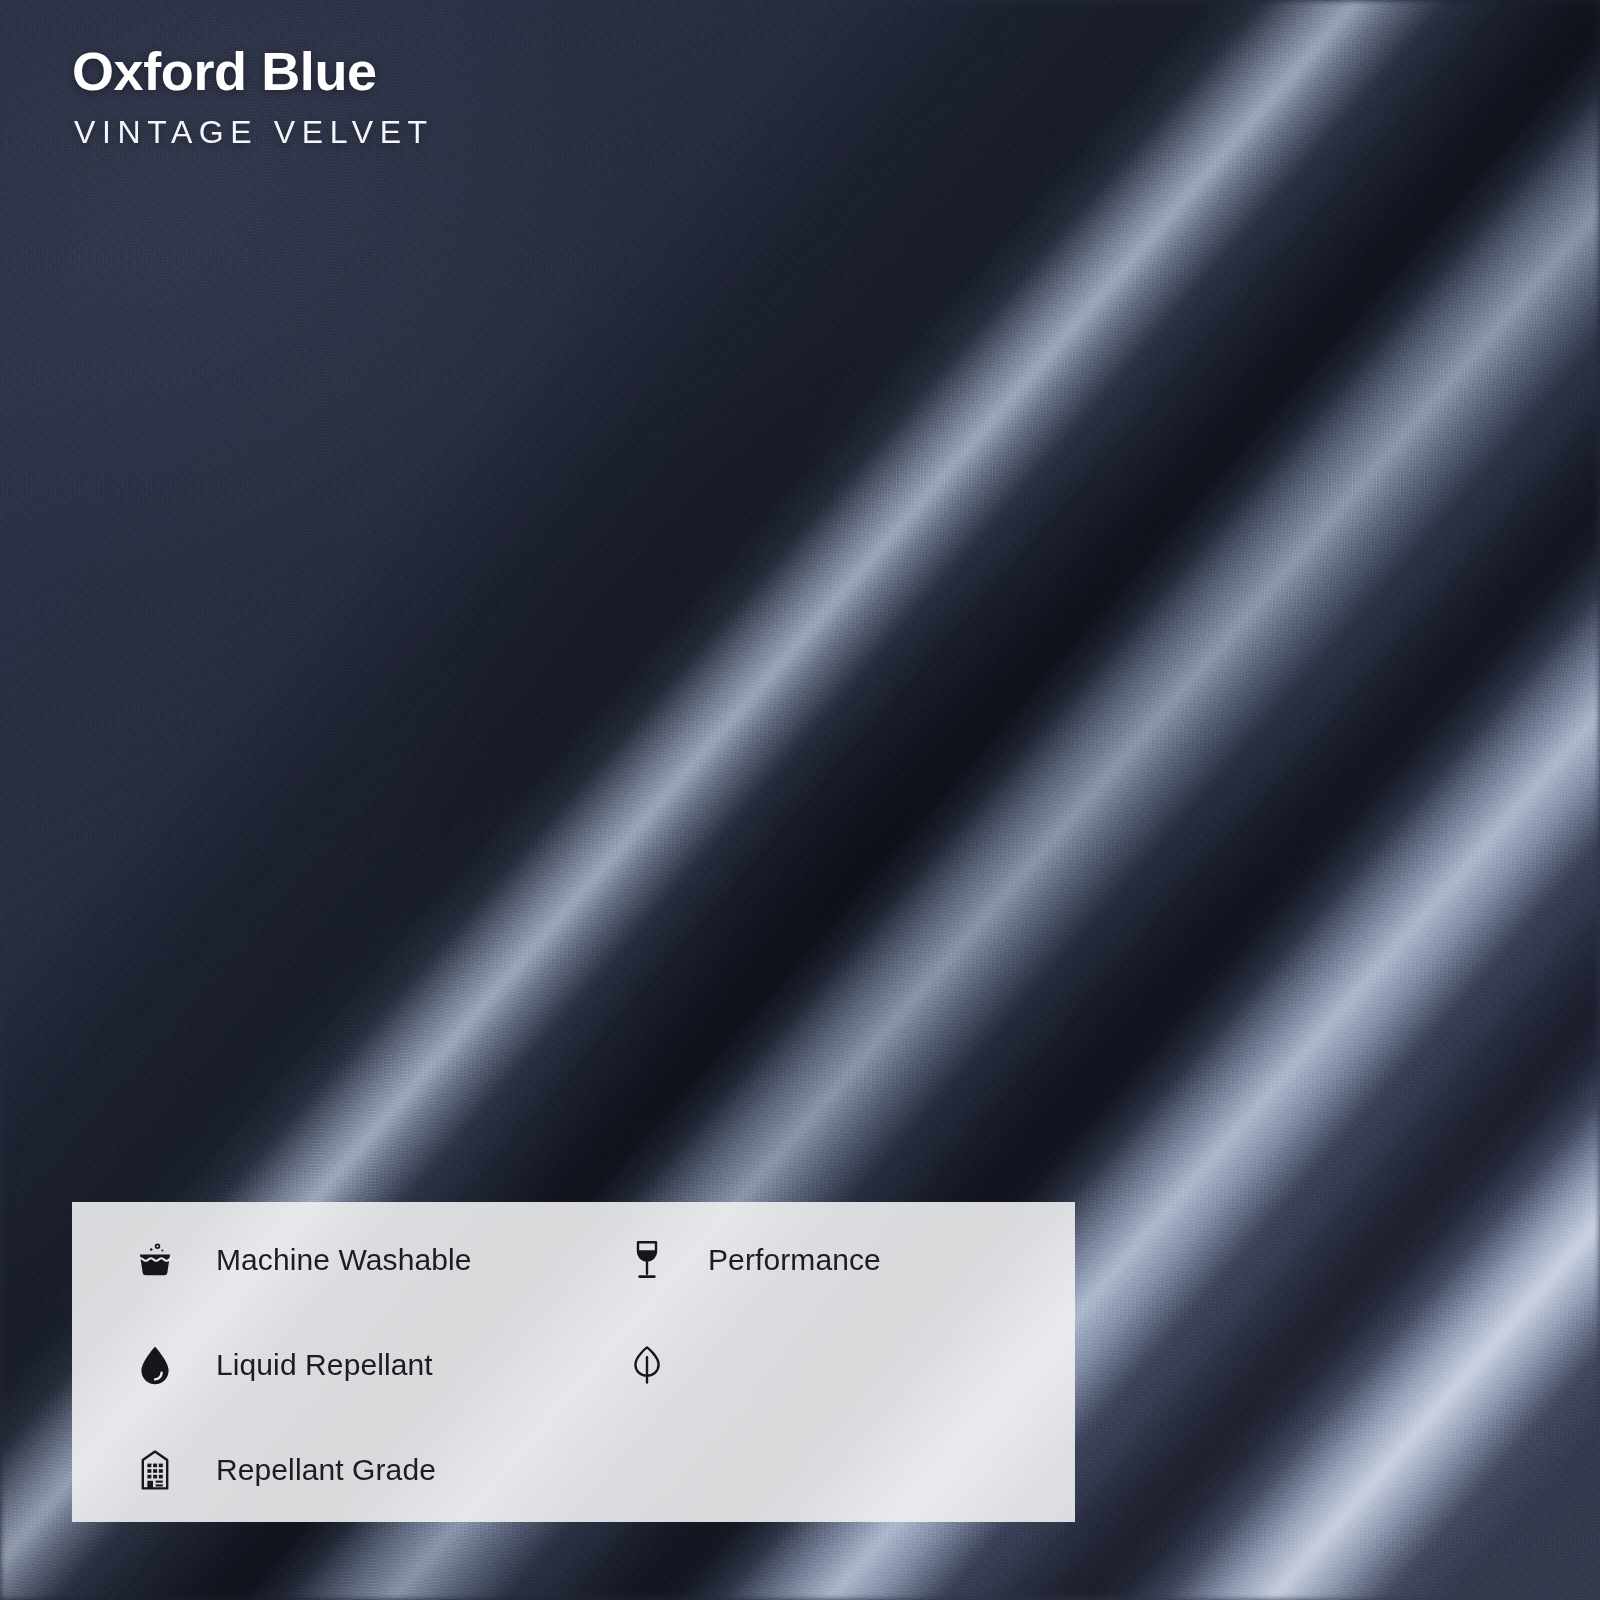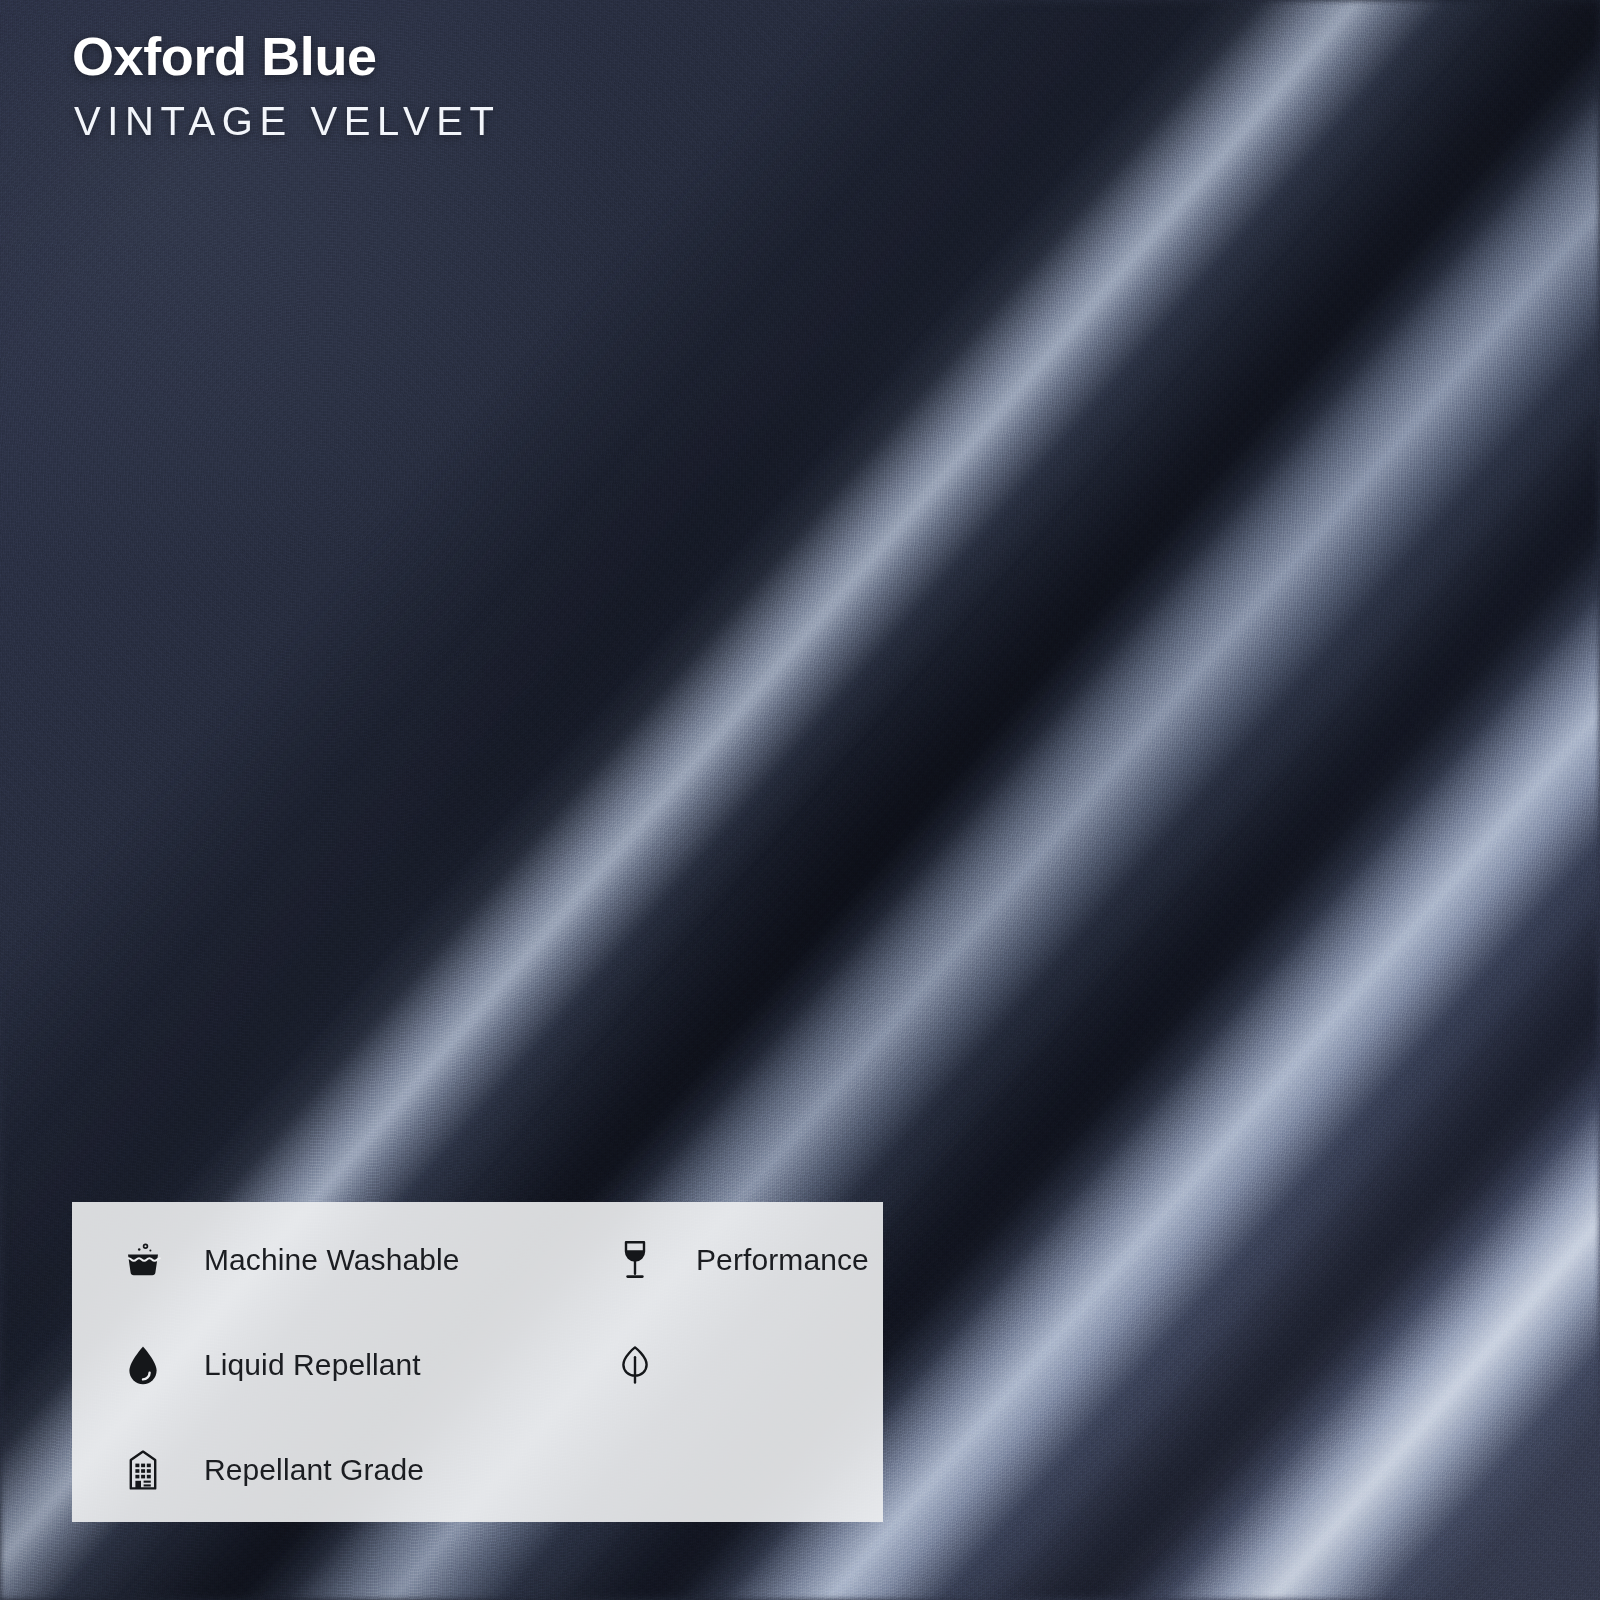--- a/index.html
+++ b/index.html
@@ -139,55 +139,55 @@
   
   #fabric-vignette {
     background: radial-gradient(ellipse 115% 105% at 50% 48%,
       rgba(0,0,0,0) 48%, rgba(0,0,0,0.18) 82%, rgba(0,0,0,0.34) 100%);
   }
 
   
   #header {
     position: absolute;
     left: 72px;
-    top: 27px;
+    top: 42px;
     z-index: 10;
   }
   #title {
     margin: 0;
     color: #ffffff;
     font-size: 54px;
     font-weight: 700;
     line-height: 1.08;
     letter-spacing: -0.4px;
     text-shadow: 0 2px 10px rgba(0,0,0,.40);
   }
   #subtitle {
     margin: 14px 0 16px 2px;
     color: #f2f5fa;
-    font-size: 40px;
+    font-size: 32px;
     font-weight: 300;
     letter-spacing: 6.6px;
     text-shadow: 0 2px 9px rgba(0,0,0,.40);
   }
 
   
   #feature-panel {
     position: absolute;
     left: 72px;
     top: 1202px;
-    width: 811px;
+    width: 1003px;
     height: 320px;
     z-index: 10;
     background: rgba(238,239,241,0.90);
     display: grid;
     grid-template-columns: 492px 492px;
     grid-template-rows: 1fr 1fr 1fr;
     align-content: center;
-    padding: 6px 0 0 0;
+    padding: 6px 0 0 12px;
     box-sizing: border-box;
   }
   .feature-item {
     display: flex;
     align-items: center;
     padding-left: 48px;
     box-sizing: border-box;
   }
   .feature-icon {
     width: 46px;

